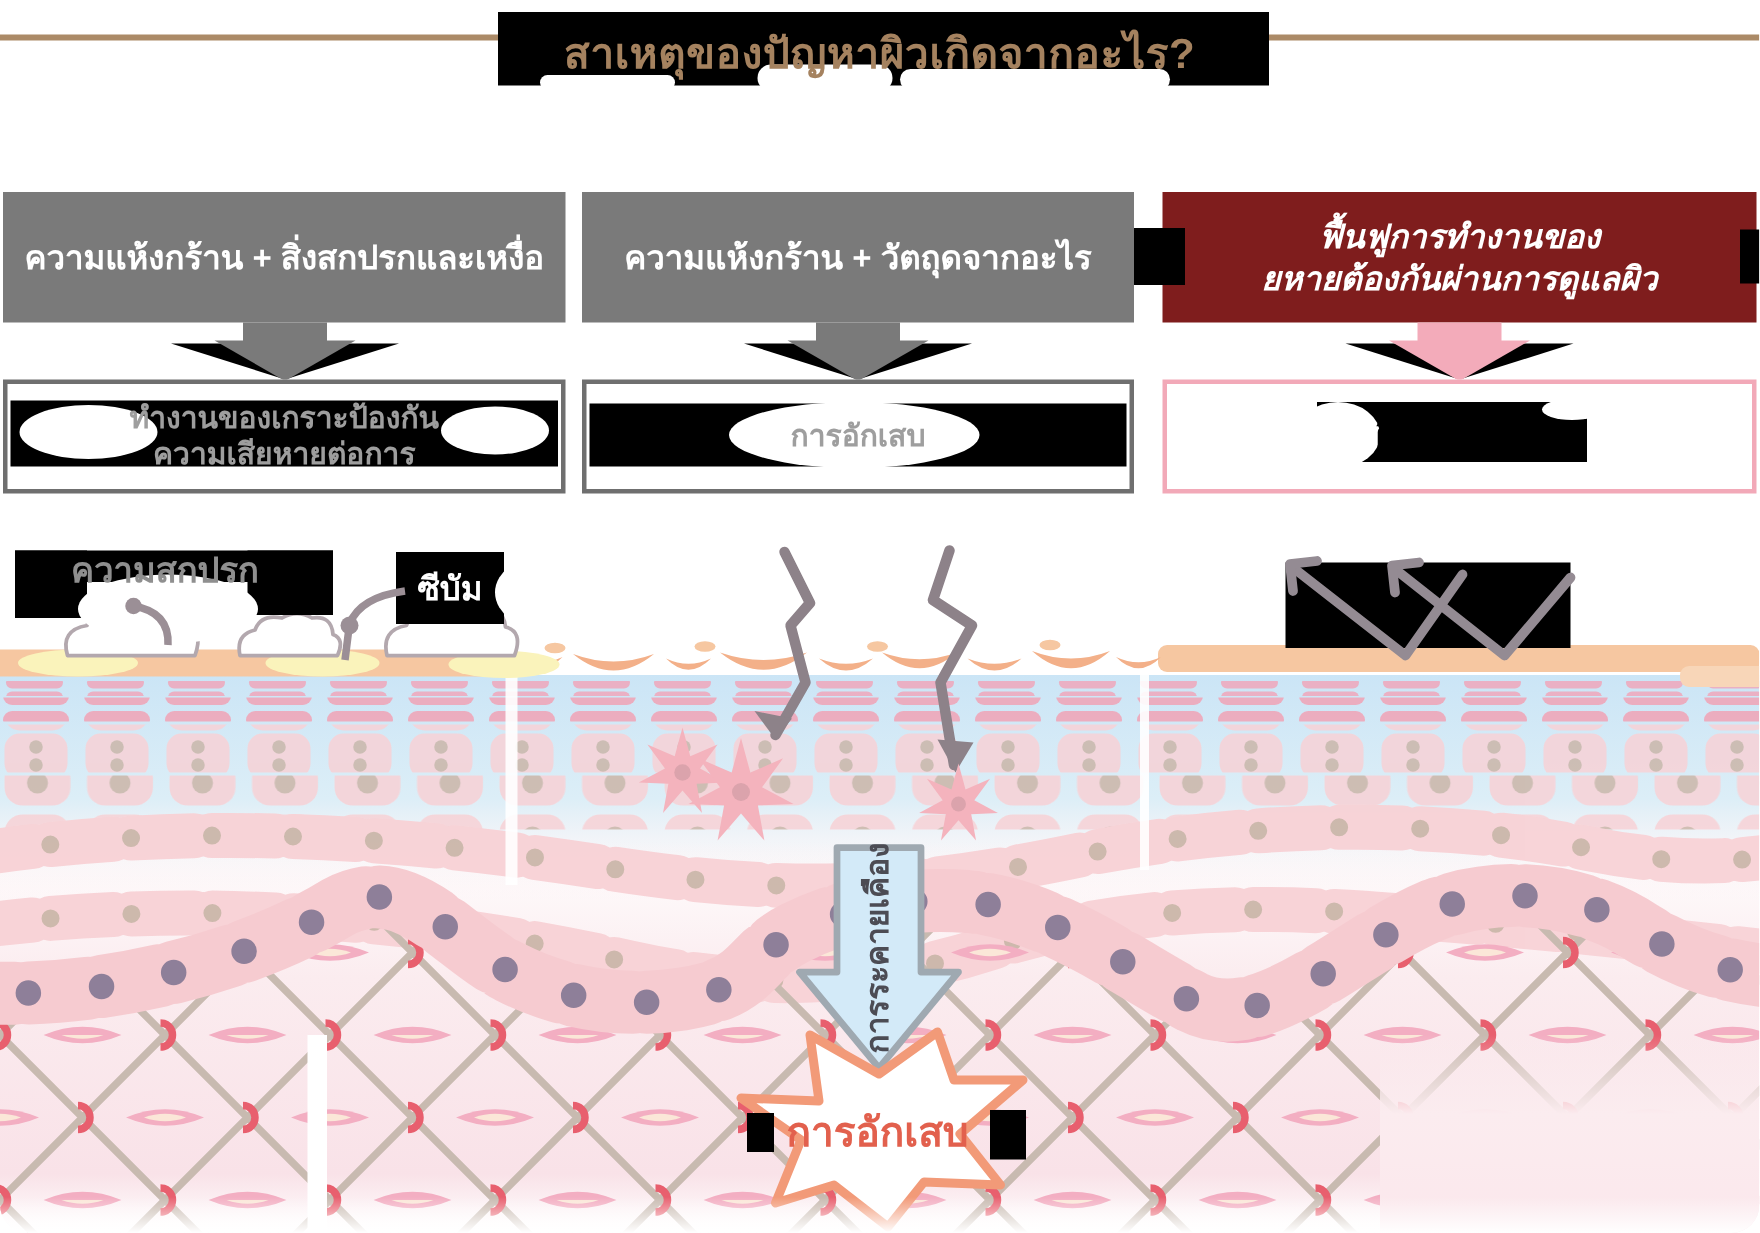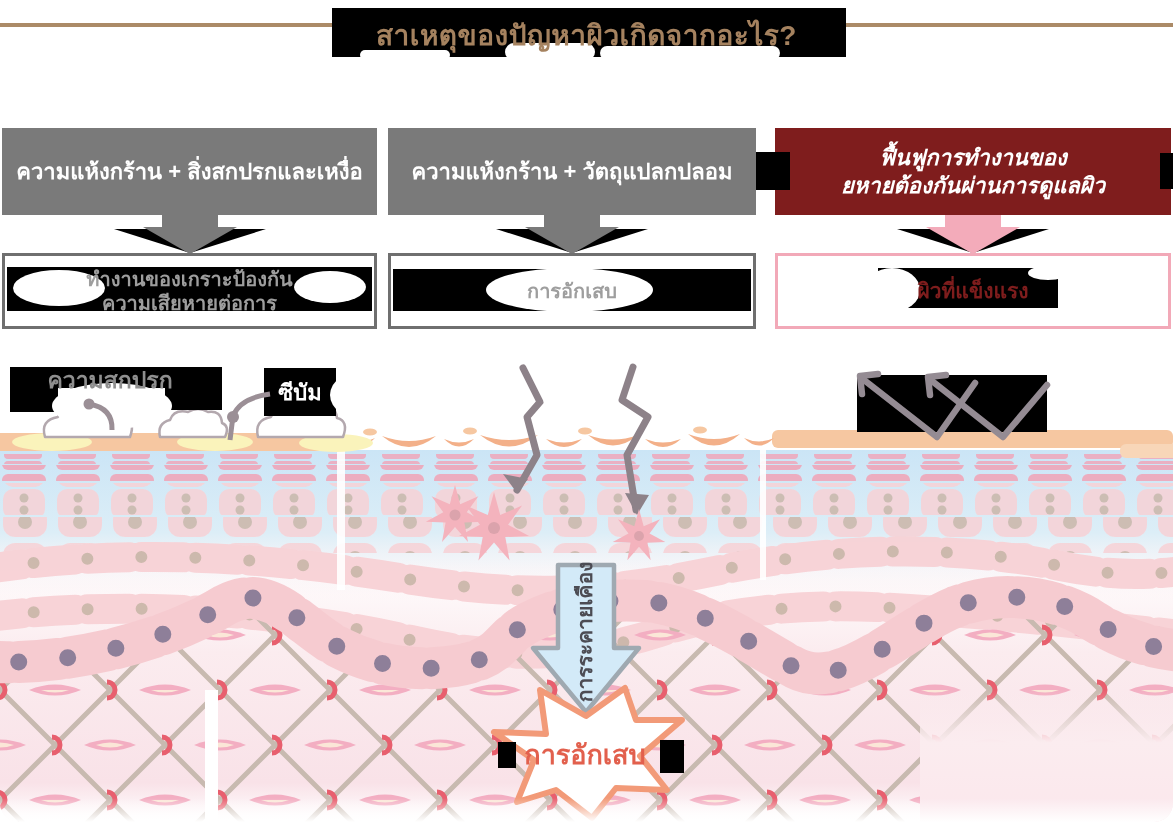--- a/index.html
+++ b/index.html
@@ -31,21 +31,21 @@
   .gray-fill{background:#7a7a7a;} .pink-fill{background:#f3abba;}
   .tri.head.gray-head{border-top:27px solid #7a7a7a;}
   .tri.head.pink-head{border-top:27px solid #f3abba;}
   .result{position:relative;height:70px;background:#fff;border:3px solid #6f6f6f;}
   .result.pinkb{border-color:#f2a9b8;}
   .rband{position:absolute;background:#000;}
   .rcloud{position:absolute;background:#fff;border-radius:50%;}
   .rtext{position:absolute;left:0;right:0;top:0;bottom:0;display:flex;flex-direction:column;
          justify-content:center;align-items:center;font-weight:bold;font-size:20px;line-height:24px;
          color:#9e9e9e;text-align:center;}
-  .rtext.pinkt{color:#7f1d1d;font-size:21px;}
+  .rtext.pinkt{color:#000000;font-size:21px;}
   .gapblack1{position:absolute;left:756px;top:152px;width:34px;height:38px;background:#000;}
   .gapblack2{position:absolute;left:1160px;top:153px;width:13px;height:36px;background:#000;}
   
   .skin{position:absolute;left:0;top:360px;width:1173px;height:462px;}
   svg text{font-family:"Liberation Sans","DejaVu Sans",sans-serif;}
 </style>
 </head>
 <body>
 
 <div class="stage">
@@ -72,21 +72,21 @@
       <div class="rcloud" style="right:8px;top:15px;width:72px;height:32px;"></div>
       <div class="rtext">
         <div>ทำงานของเกราะป้องกัน</div>
         <div>ความเสียหายต่อการ</div>
       </div>
     </div>
   </div>
 
   <div class="col col2">
     <div class="hdr gray">
-      <div>ความแห้งกร้าน + วัตถุแปลกปลอม</div>
+      <div>ความแห้งกร้าน + วัตถุดจากอะไร</div>
     </div>
     <div class="arrowzone">
       <div class="stem gray-fill"></div>
       <div class="tri black"></div>
       <div class="tri head gray-head"></div>
     </div>
     <div class="result">
       <div class="rband" style="left:2px;right:2px;top:13px;height:42px;"></div>
       <div class="rcloud" style="left:95px;right:100px;top:12px;height:44px;"></div>
       <div class="rtext">

